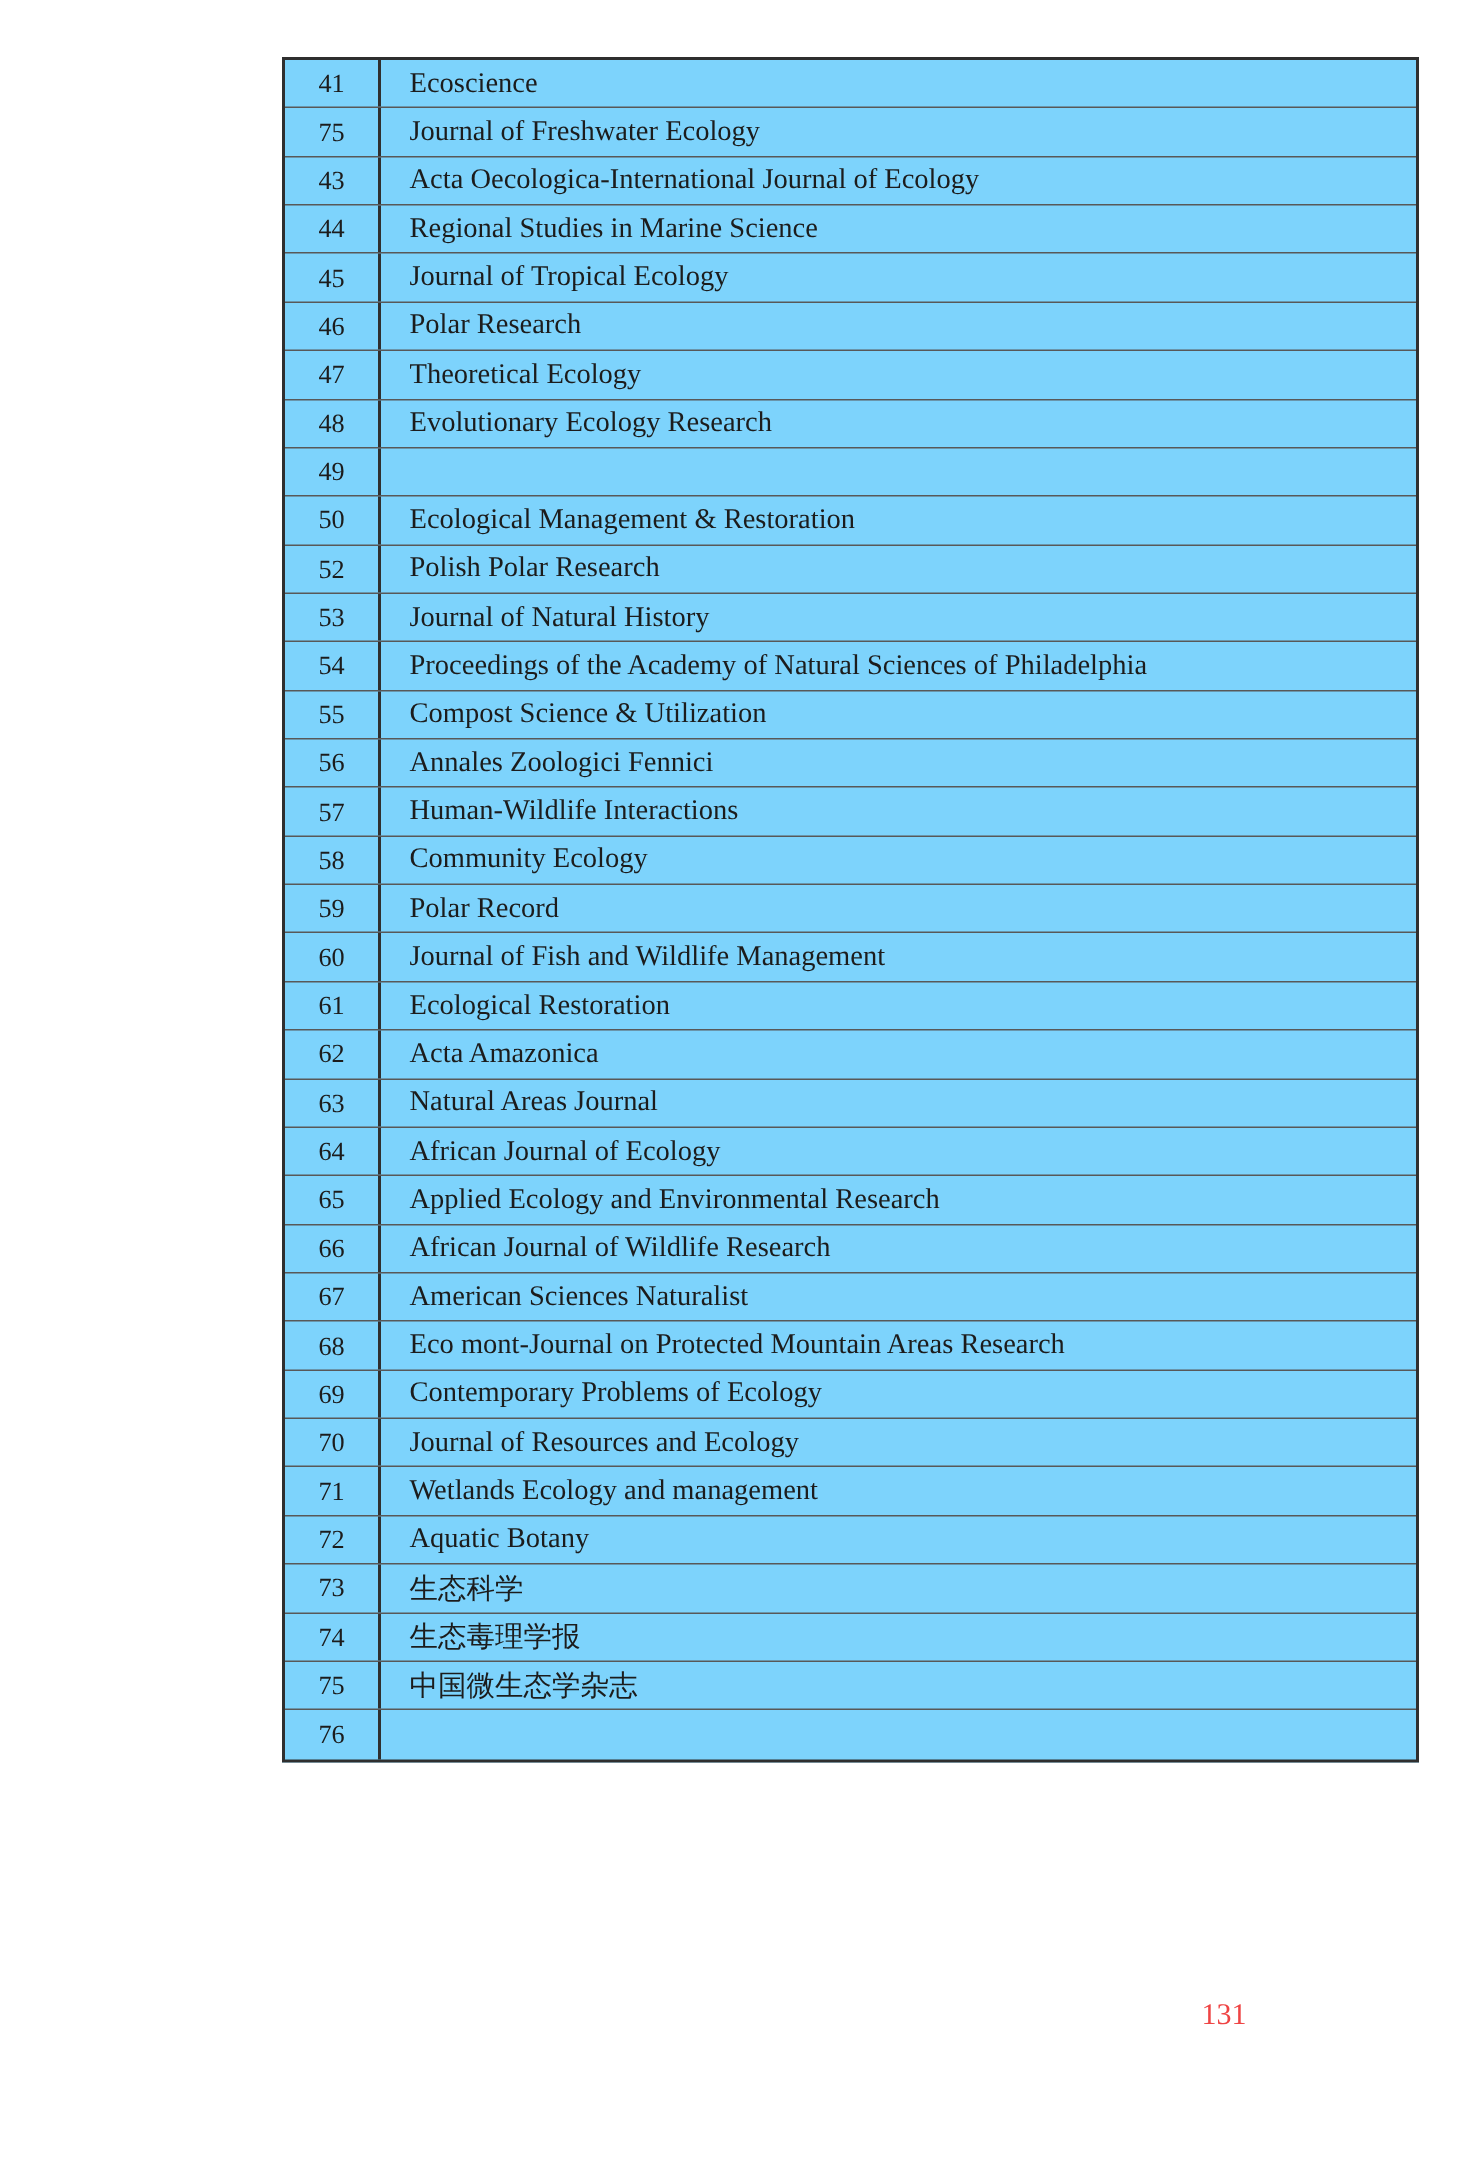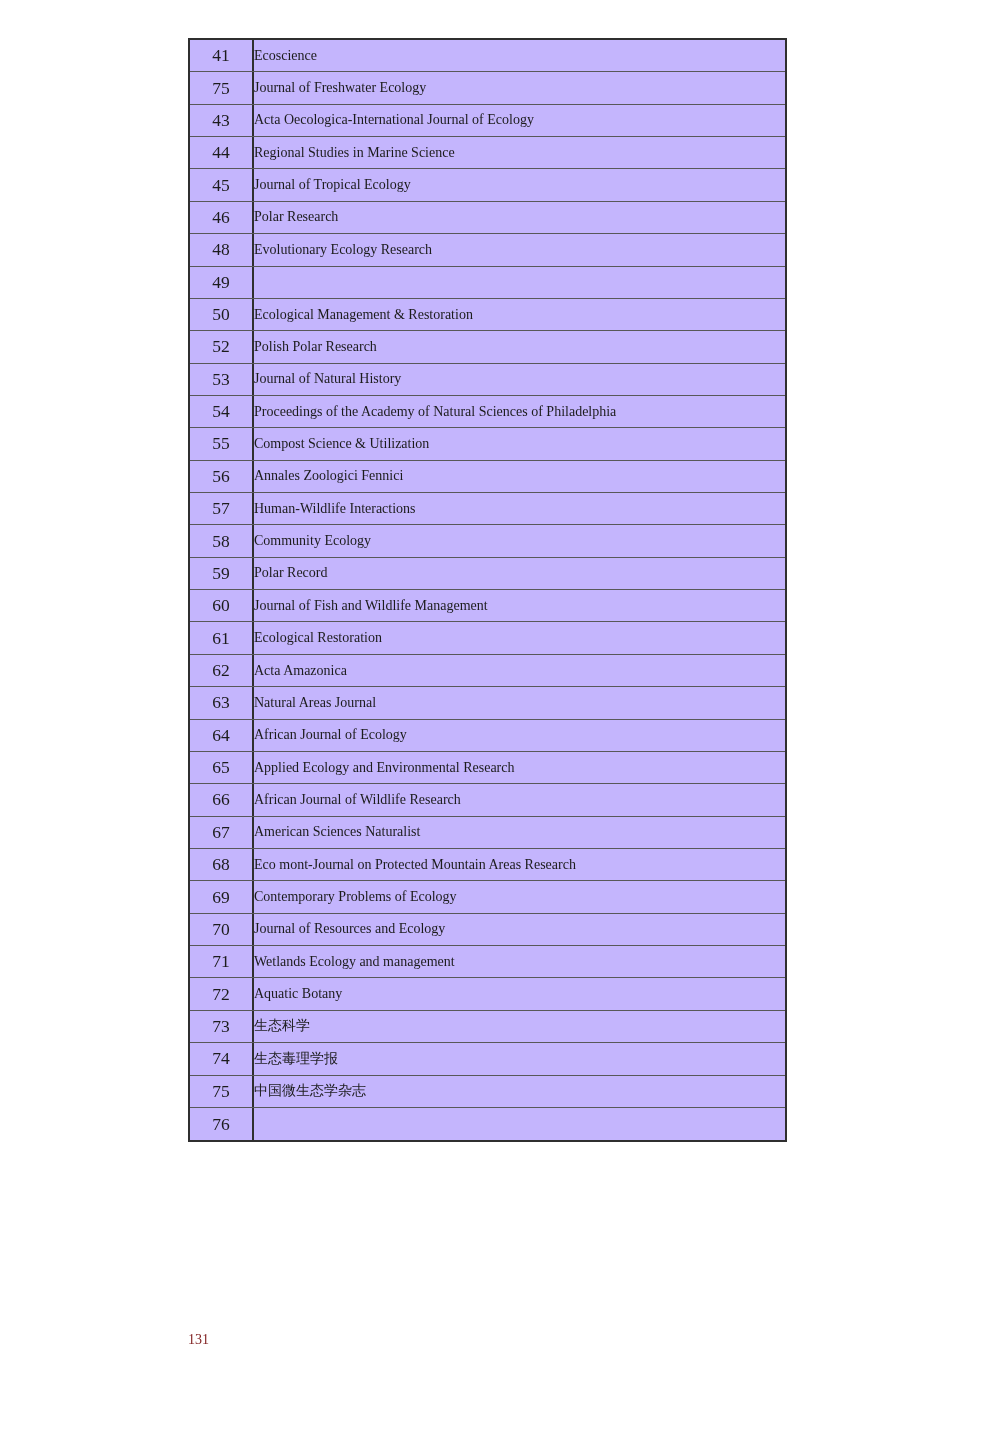--- a/index.html
+++ b/index.html
@@ -11,23 +11,23 @@
     width: 988px;
     height: 1441px;
     font-family: "Liberation Serif", serif;
     color: #1c1c1c;
     overflow: hidden;
   }
   .journal-table {
     position: absolute;
     left: 188px;
     top: 38px;
-    width: 599px;
+    width: 758px;
     border: 2px solid #2f2f2f;
-    background: #c4b5fd;
+    background: #7dd3fc;
   }
   .row {
     display: flex;
     height: 32.36px;
     border-bottom: 1px solid #585858;
   }
   .row:last-child {
     border-bottom: none;
   }
   .cell-no {
@@ -37,35 +37,35 @@
     display: flex;
     align-items: center;
     justify-content: center;
     font-size: 17.5px;
     color: #1c1c1c;
   }
   .cell-title {
     flex: 1;
     display: flex;
     align-items: center;
-    padding-left: 0;
+    padding-left: 19px;
     padding-right: 6px;
-    font-size: 14px;
+    font-size: 19px;
     color: #1c1c1c;
     white-space: nowrap;
     overflow: hidden;
   }
   .page-number {
     position: absolute;
     left: 188px;
     top: 1332px;
     width: 643px;
-    text-align: left;
-    font-size: 14px;
-    color: #7f1d1d;
+    text-align: right;
+    font-size: 20px;
+    color: #ef4444;
   }
 </style>
 </head>
 <body>
 
 <div class="journal-table">
 
     <div class="row">
       <div class="cell-no">41</div>
       <div class="cell-title">Ecoscience</div>
@@ -89,20 +89,24 @@
     <div class="row">
       <div class="cell-no">45</div>
       <div class="cell-title">Journal of Tropical Ecology</div>
     </div>
 
     <div class="row">
       <div class="cell-no">46</div>
       <div class="cell-title">Polar Research</div>
     </div>
 
+    <div class="row">
+      <div class="cell-no">47</div>
+      <div class="cell-title">Theoretical Ecology</div>
+    </div>
 
     <div class="row">
       <div class="cell-no">48</div>
       <div class="cell-title">Evolutionary Ecology Research</div>
     </div>
 
     <div class="row">
       <div class="cell-no">49</div>
     </div>
 

